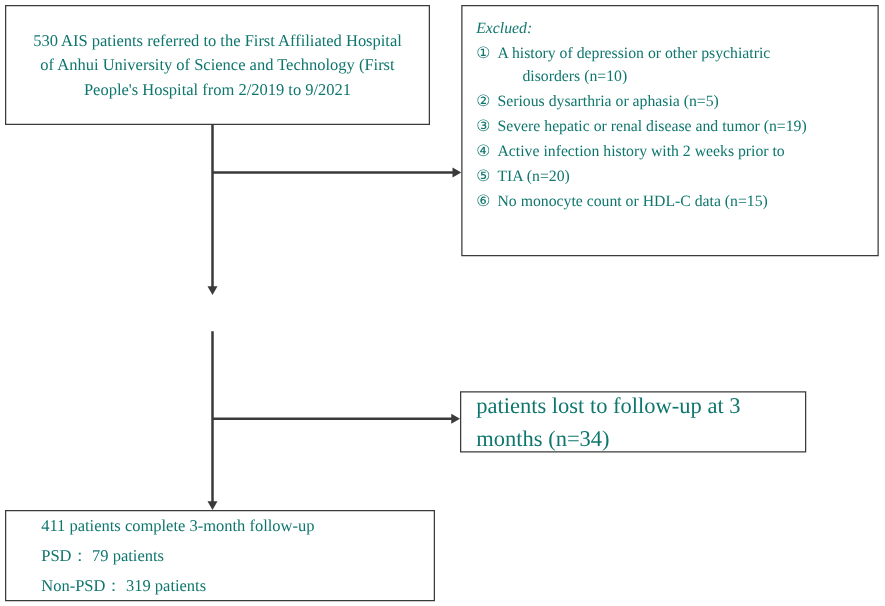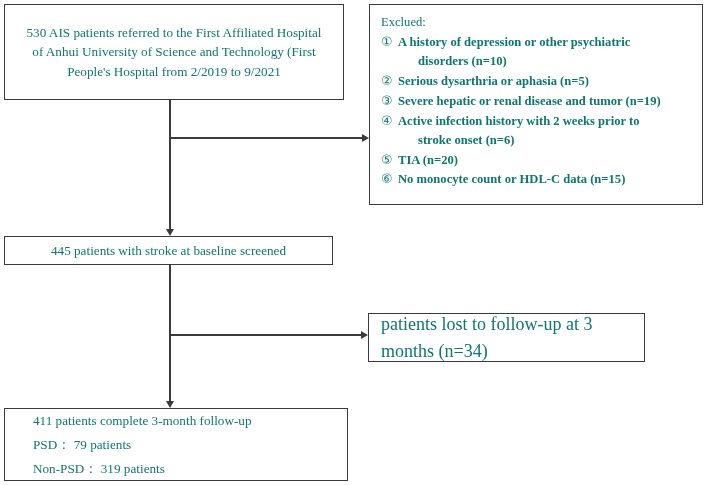--- a/index.html
+++ b/index.html
@@ -48,37 +48,37 @@
   
   #box-excluded {
     left: 369px; top: 4px;
     width: 334px; height: 201px;
     font-size: 12.6px;
     padding: 8px 9px 6px 11px;
     justify-content: flex-start;
   }
   #box-excluded .title {
     margin-bottom: 2px;
+    font-style: italic;
   }
   .excl-item {
     display: flex;
     align-items: flex-start;
     margin-bottom: 1px;
   }
   .excl-marker {
     flex: 0 0 auto;
     width: 17px;
     font-size: 12.6px;
     font-family: "DejaVu Sans", sans-serif;
     line-height: 1.5;
   }
   .excl-text {
     flex: 1 1 auto;
     line-height: 1.5;
-    font-weight: bold;
   }
   .excl-text .cont {
     display: block;
     padding-left: 20px;
   }
 
   
   #box-screened {
     left: 4px; top: 236px;
     width: 329px; height: 29px;
@@ -161,37 +161,34 @@
       <span class="excl-text">Serious dysarthria or aphasia (n=5)</span>
     </div>
 
     <div class="excl-item">
       <span class="excl-marker">③</span>
       <span class="excl-text">Severe hepatic or renal disease and tumor (n=19)</span>
     </div>
 
     <div class="excl-item">
       <span class="excl-marker">④</span>
-      <span class="excl-text"><span>Active infection history with 2 weeks prior to</span><span class="cont">stroke onset (n=6)</span></span>
+      <span class="excl-text"><span>Active infection history with 2 weeks prior to</span></span>
     </div>
 
     <div class="excl-item">
       <span class="excl-marker">⑤</span>
       <span class="excl-text">TIA (n=20)</span>
     </div>
 
     <div class="excl-item">
       <span class="excl-marker">⑥</span>
       <span class="excl-text">No monocyte count or HDL-C data (n=15)</span>
     </div>
   </div>
 
-  <div class="box box-centered" id="box-screened">
-    <span>445 patients with stroke at baseline screened</span>
-  </div>
 
   <div class="box box-left" id="box-lost">
     <span>patients lost to follow-up at 3 months (n=34)</span>
   </div>
 
   <div class="box box-left" id="box-final">
     <span class="ln">411 patients complete 3-month follow-up</span>
     <span class="ln">PSD： 79 patients</span>
     <span class="ln">Non-PSD： 319 patients</span>
   </div>

